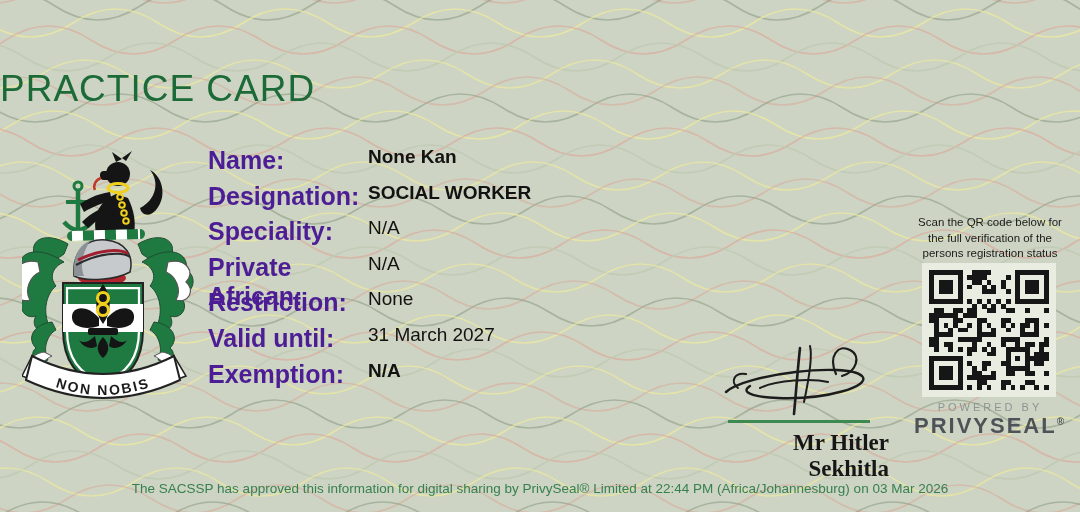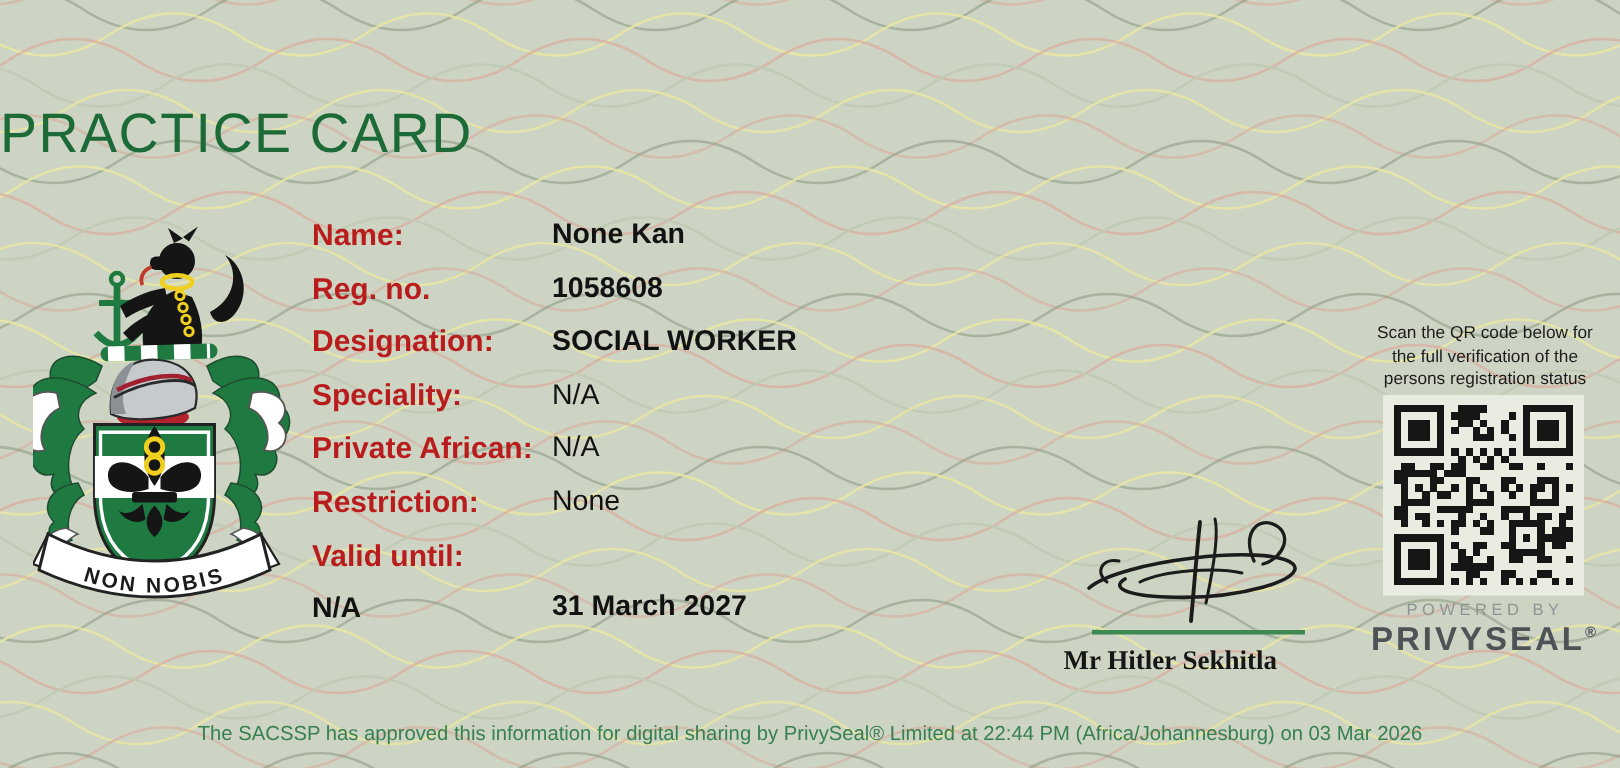--- a/index.html
+++ b/index.html
@@ -13,27 +13,27 @@
     position:absolute;left:0;top:22px;width:100%;text-align:left;
     font-size:37px;font-weight:normal;letter-spacing:1px;color:#1c6a38;margin-top:46px;
   }
   .subtitle{
     position:absolute;left:0;top:73px;width:100%;text-align:center;
     font-size:15.5px;line-height:19px;color:#1e1e1e;
   }
   .crest{position:absolute;left:22px;top:144px;width:174px;height:272px;}
   .fields{position:absolute;left:208px;top:146px;width:420px;}
   .frow{display:flex;height:35.6px;align-items:flex-start;}
-  .flabel{width:160px;flex:0 0 160px;font-size:20px;font-weight:bold;color:#b91c1c;}
+  .flabel{width:160px;flex:0 0 160px;font-size:25px;font-weight:bold;color:#4c1d95;}
   .fvalue{font-size:19px;color:#121212;}
   .sig-svg{position:absolute;left:716px;top:344px;width:170px;height:78px;}
   .sig-line{position:absolute;left:728px;top:420px;width:142px;height:2.5px;background:#3c8a52;}
   .sig-name{
-    position:absolute;left:709px;top:430px;width:180px;text-align:left;
-    font-family:"Liberation Serif",serif;font-weight:bold;font-size:18px;color:#161616;
+    position:absolute;left:709px;top:430px;width:180px;text-align:right;
+    font-family:"Liberation Serif",serif;font-weight:bold;font-size:23px;color:#161616;
   }
   .sig-title{
     position:absolute;left:709px;top:455px;width:180px;text-align:center;
     font-family:"Liberation Serif",serif;font-weight:bold;font-size:18px;
     letter-spacing:0.5px;color:#161616;
   }
   .qr-instructions{
     position:absolute;left:898px;top:215px;width:184px;text-align:center;
     font-size:11.5px;line-height:15.5px;color:#1b1b1b;
   }
@@ -178,44 +178,41 @@
       </text>
     </g>
   </svg>
 
   <div class="fields">
     <div class="frow">
       <span class="flabel">Name:</span>
       <span class="fvalue" style="font-weight: bold;">None Kan</span>
     </div>
     <div class="frow">
-      <span class="flabel">Reg. no.</span>
-      <span class="fvalue" style="font-weight: bold;">1058608</span>
-    </div>
-    <div class="frow">
       <span class="flabel">Designation:</span>
       <span class="fvalue" style="font-weight: bold;">SOCIAL WORKER</span>
     </div>
     <div class="frow">
       <span class="flabel">Speciality:</span>
       <span class="fvalue" style="font-weight: normal;">N/A</span>
     </div>
     <div class="frow">
       <span class="flabel">Private African:</span>
       <span class="fvalue" style="font-weight: normal;">N/A</span>
     </div>
     <div class="frow">
       <span class="flabel">Restriction:</span>
       <span class="fvalue" style="font-weight: normal;">None</span>
     </div>
     <div class="frow">
       <span class="flabel">Valid until:</span>
-      <span class="fvalue" style="font-weight: bold; margin-top: 34px;">31 March 2027</span>
-    </div>
-    <div class="frow">
+      <span class="fvalue" style="font-weight: normal;">31 March 2027</span>
+    </div>
+    <div class="frow">
+      <span class="flabel">Exemption:</span>
       <span class="fvalue" style="font-weight: bold;">N/A</span>
     </div>
   </div>
 
   <svg class="sig-svg" viewBox="0 0 170 78" fill="none" stroke="#1c1c1c" stroke-linecap="round">
     <path d="M10,48 C30,30 130,18 146,32 C156,42 110,56 62,54 C36,53 24,48 34,42" stroke-width="2.4"></path>
     <path d="M44,44 C60,36 96,34 112,38" stroke-width="2"></path>
     <path d="M84,4 C82,22 80,48 78,70" stroke-width="2.6"></path>
     <path d="M94,2 C96,10 94,30 88,58" stroke-width="2"></path>
     <path d="M120,30 C112,12 122,0 134,6 C146,12 140,28 126,32" stroke-width="2.2"></path>

